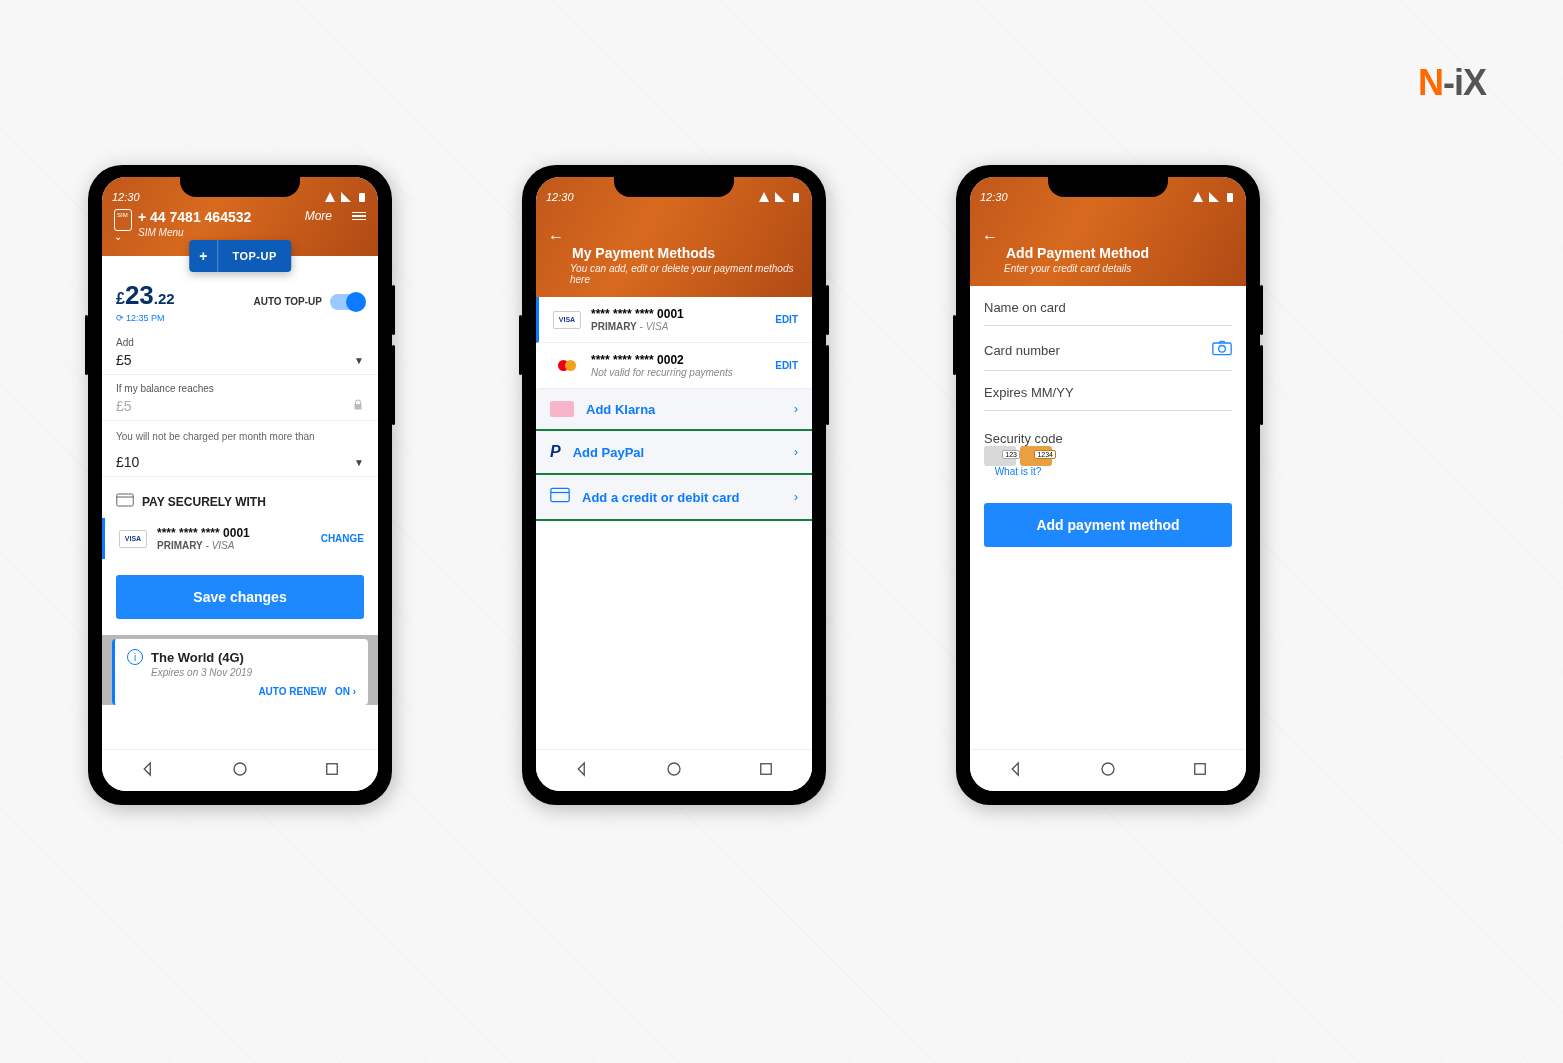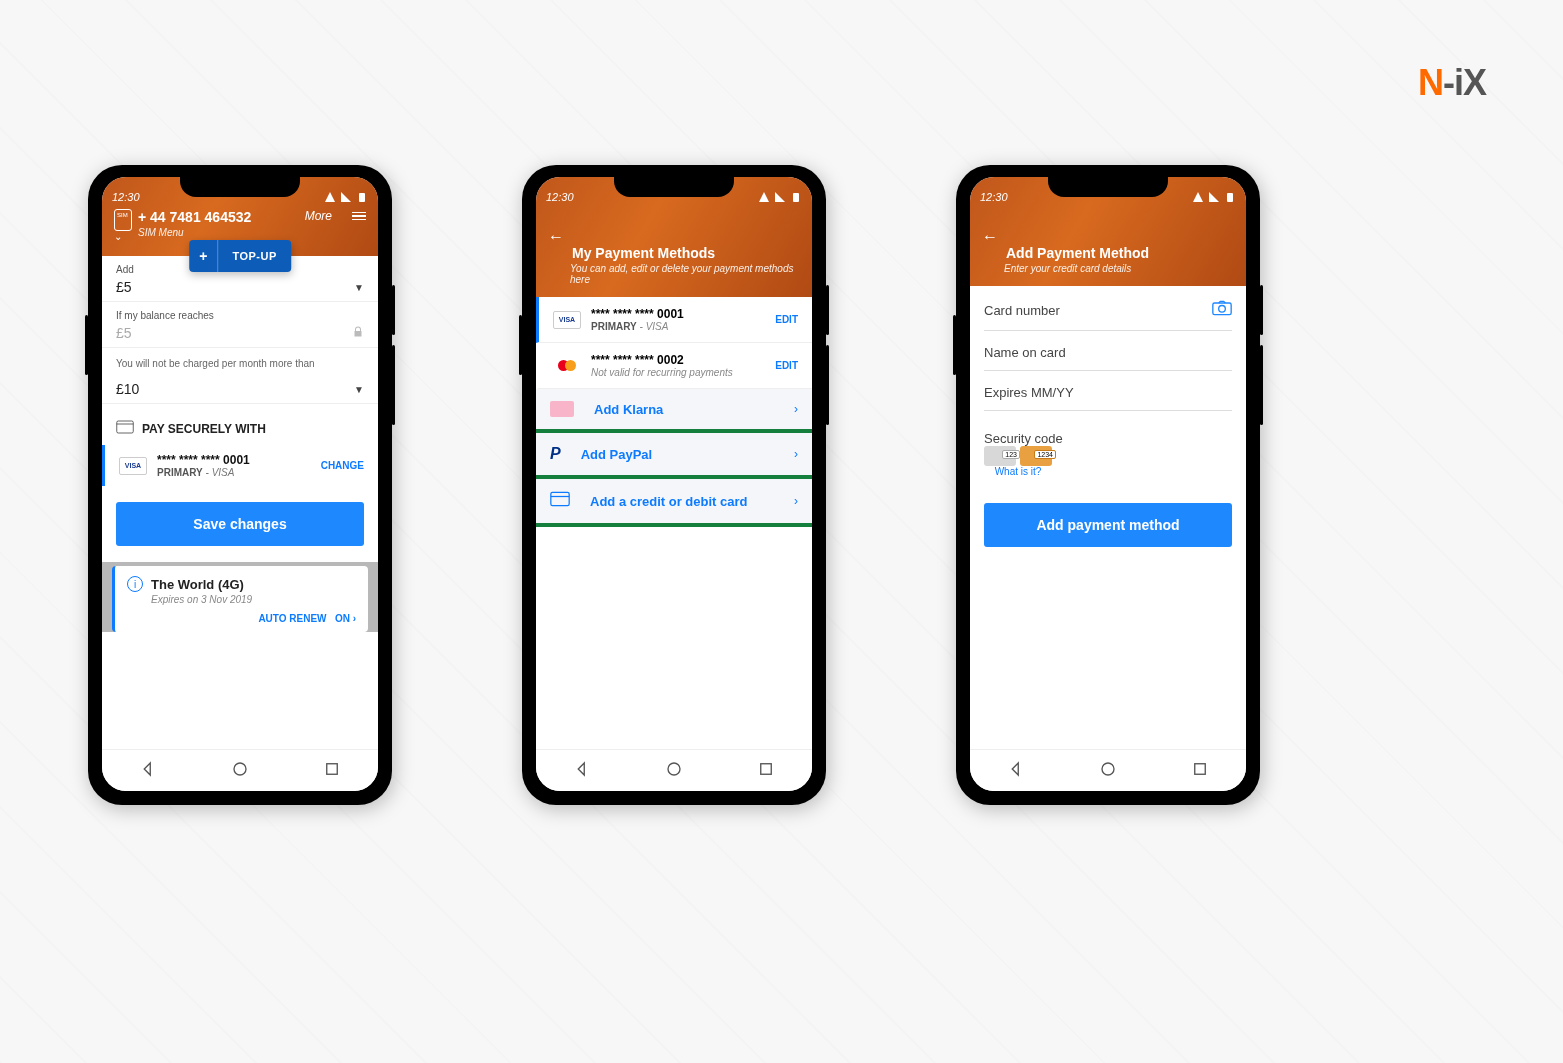--- a/index.html
+++ b/index.html
@@ -108,21 +108,21 @@
 
   
   .navbar { height:42px; background:#fff; display:flex; align-items:center; justify-content:space-around; border-top:1px solid #eee; }
   .nav-btn svg { width:18px; height:18px; stroke:#555; fill:none; stroke-width:1.8; }
 
   
   .hd2 { padding:6px 12px 8px 12px; color:#fff; }
   .hd2 .row{ display:flex; align-items:center; gap:8px; }
   .hd2 .title{ font-size:14px; font-weight:700;margin-top:36px; }
   .hd2 .sub{ font-size:10px; font-style:italic; opacity:.9; margin-left:22px; margin-top:2px; }
-  .pm-item { border-bottom:4px solid #15803d; padding:12px 14px; display:flex; align-items:center; gap:20px; }
+  .pm-item { border-bottom:2px solid #15803d; padding:12px 14px; display:flex; align-items:center; gap:12px; }
   .pm-item.alt { background:#f4f6f9; }
   .pm-item .txt { flex:1; font-size:13px; font-weight:600; color:#0d7bff; }
   .pm-item .chev { color:#0d7bff; font-size:12px; }
   .pm-card { border-left:3px solid #0d7bff; padding:10px 14px; display:flex; align-items:center; gap:10px; border-bottom:1px solid #eee; }
   .pm-card .info{ flex:1; }
   .pm-card .num{ font-size:12px; font-weight:700; }
   .pm-card .sub{ font-size:10px; color:#888; font-style:italic; }
   .pm-card .sub .p{ font-weight:700; font-style:normal; color:#555; }
   .edit{ font-size:10px; font-weight:700; color:#0d7bff; }
   .klarna-badge{ width:24px; height:16px; background:#f8b4c8; border-radius:2px; }
@@ -192,20 +192,32 @@
               </span>
         </div>
       </div>
       <div class="topup-pill">
         <span class="plus">+</span>
         <span class="lbl">TOP-UP</span>
       </div>
     </div>
 
     <div class="content">
+      <div class="balance-row">
+        <div>
+          <div class="balance">
+            <span>£</span><span class="big">23</span><span class="small">.22</span>
+          </div>
+          <div class="balance-sub">⟳ 12:35 PM</div>
+        </div>
+        <div class="atu">
+          <span class="atu-label">AUTO TOP-UP</span>
+          <span class="toggle"></span>
+        </div>
+      </div>
 
       <div class="field">
         <div class="field-label">Add</div>
         <div class="field-value">
           <span>£5</span>
           <span class="caret">▼</span>
         </div>
       </div>
 
       <div class="field">
@@ -385,31 +397,31 @@
         <div class="row">
           <span style="font-size:16px;">←</span>
           <span class="title">Add Payment Method</span>
         </div>
         <div class="sub">Enter your credit card details</div>
       </div>
     </div>
 
     <div class="content">
       <div class="input-field">
+        <span class="input-label">Name on card</span>
+      </div>
+      <div class="input-field">
         <span class="input-label">Card number</span>
         <span class="cam-icon">
           <svg viewBox="0 0 24 18">
                 <rect x="1" y="3" width="22" height="14" rx="2"></rect>
                 <circle cx="12" cy="10" r="4"></circle>
                 <path d="M8 3l2-2h4l2 2"></path>
               </svg>
         </span>
-      </div>
-      <div class="input-field">
-        <span class="input-label">Name on card</span>
       </div>
       <div class="input-field">
         <span class="input-label">Expires MM/YY</span>
       </div>
       <div class="sec-row">
         <span class="input-label" style="padding-top:6px;">Security code</span>
         <div>
           <div class="sec-cards">
             <div class="card-illu front">
                   <span class="badge">123</span>

